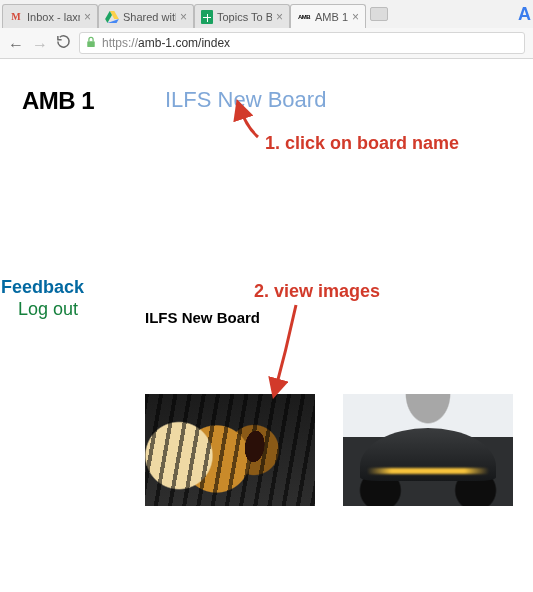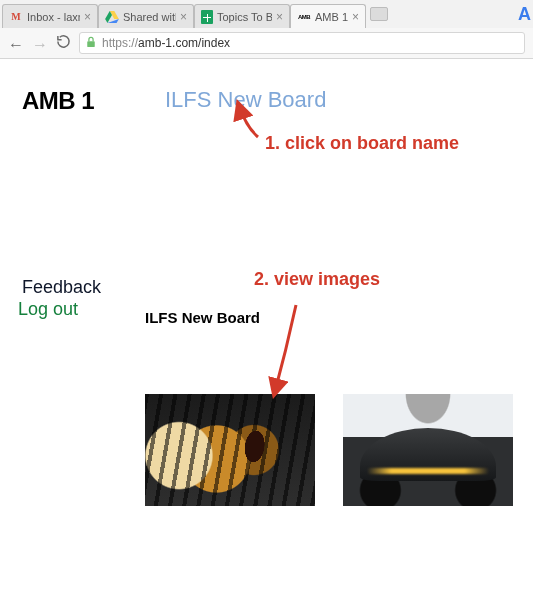--- a/index.html
+++ b/index.html
@@ -38,21 +38,21 @@
   .lock { color:#6fbf6f; font-size:11px; }
   .omnibox .url { font-size:12px; color:#333; }
   .omnibox .url .host { color:#333; }
   .omnibox .url .proto { color:#888; }
   .omnibox .url .path { color:#333; }
 
   
   .page { position: relative; padding: 20px 0 0 0; height: calc(592px - 58px); }
   .logo { font-family: Arial; font-size: 24px; font-weight: 900; color:#000; position:absolute; left:22px; top:28px; letter-spacing:-0.5px;}
   .board-link { font-size:22px; color:#7fa7d8; position:absolute; left:165px; top:28px; cursor:pointer; }
-  .feedback { font-size:18px; color:#0f172a; position:absolute; left:22px; top:218px; cursor:pointer; }
+  .feedback { font-size:18px; color:#0369a1; position:absolute; left:1px; top:218px; cursor:pointer;font-weight:bold; }
   .logout   { font-size:18px; color:#15803d; position:absolute; left:18px; top:240px; cursor:pointer; }
   .board-title { font-size:15px; font-weight:700; color:#000; position:absolute; left:145px; top:250px; }
 
   .gallery { position:absolute; left:145px; top:335px; display:flex; gap:28px; }
   .thumb { width:170px; height:112px; background:#000; position:relative; overflow:hidden; }
   
   .tiger { background:
       radial-gradient(circle at 20% 55%, #efd9a4 0 22%, transparent 23%),
       radial-gradient(circle at 42% 58%, #c98a2a 0 28%, transparent 29%),
       radial-gradient(circle at 64% 50%, #8a5a17 0 20%, transparent 21%),
@@ -71,21 +71,21 @@
       radial-gradient(circle at 78% 86%, #0d0d0d 0 12%, transparent 13%),
       linear-gradient(180deg,#eceff2 0 38%, #2d2f31 38% 100%); }
   .car::before { content:""; position:absolute; left:10%; right:10%; top:30%; height:48%;
       background: linear-gradient(180deg,#3a3c3e,#16181a); border-radius: 70% 70% 20% 20% / 100% 100% 10% 10%; }
   .car::after { content:""; position:absolute; left:14%; right:14%; top:66%; height:6px;
       background: linear-gradient(90deg, transparent, #f5c23c 20%, #f5c23c 80%, transparent); filter: blur(1px); }
 
   
   .anno { position:absolute; color:#d23a2a; font-weight:800; font-size:18px; font-family: Arial, sans-serif; }
   .anno1 { left:248px; top:74px;margin-left:17px; }
-  .anno2 { left:254px; top:210px;text-align:right; }
+  .anno2 { left:254px; top:222px;text-align:right; }
   .arrow { position:absolute; pointer-events:none; }
 </style>
 </head>
 <body>
 
 <div class="chrome">
   <div class="tabstrip">
 
     <div class="tab">
       <span class="fav gmail">M</span>

